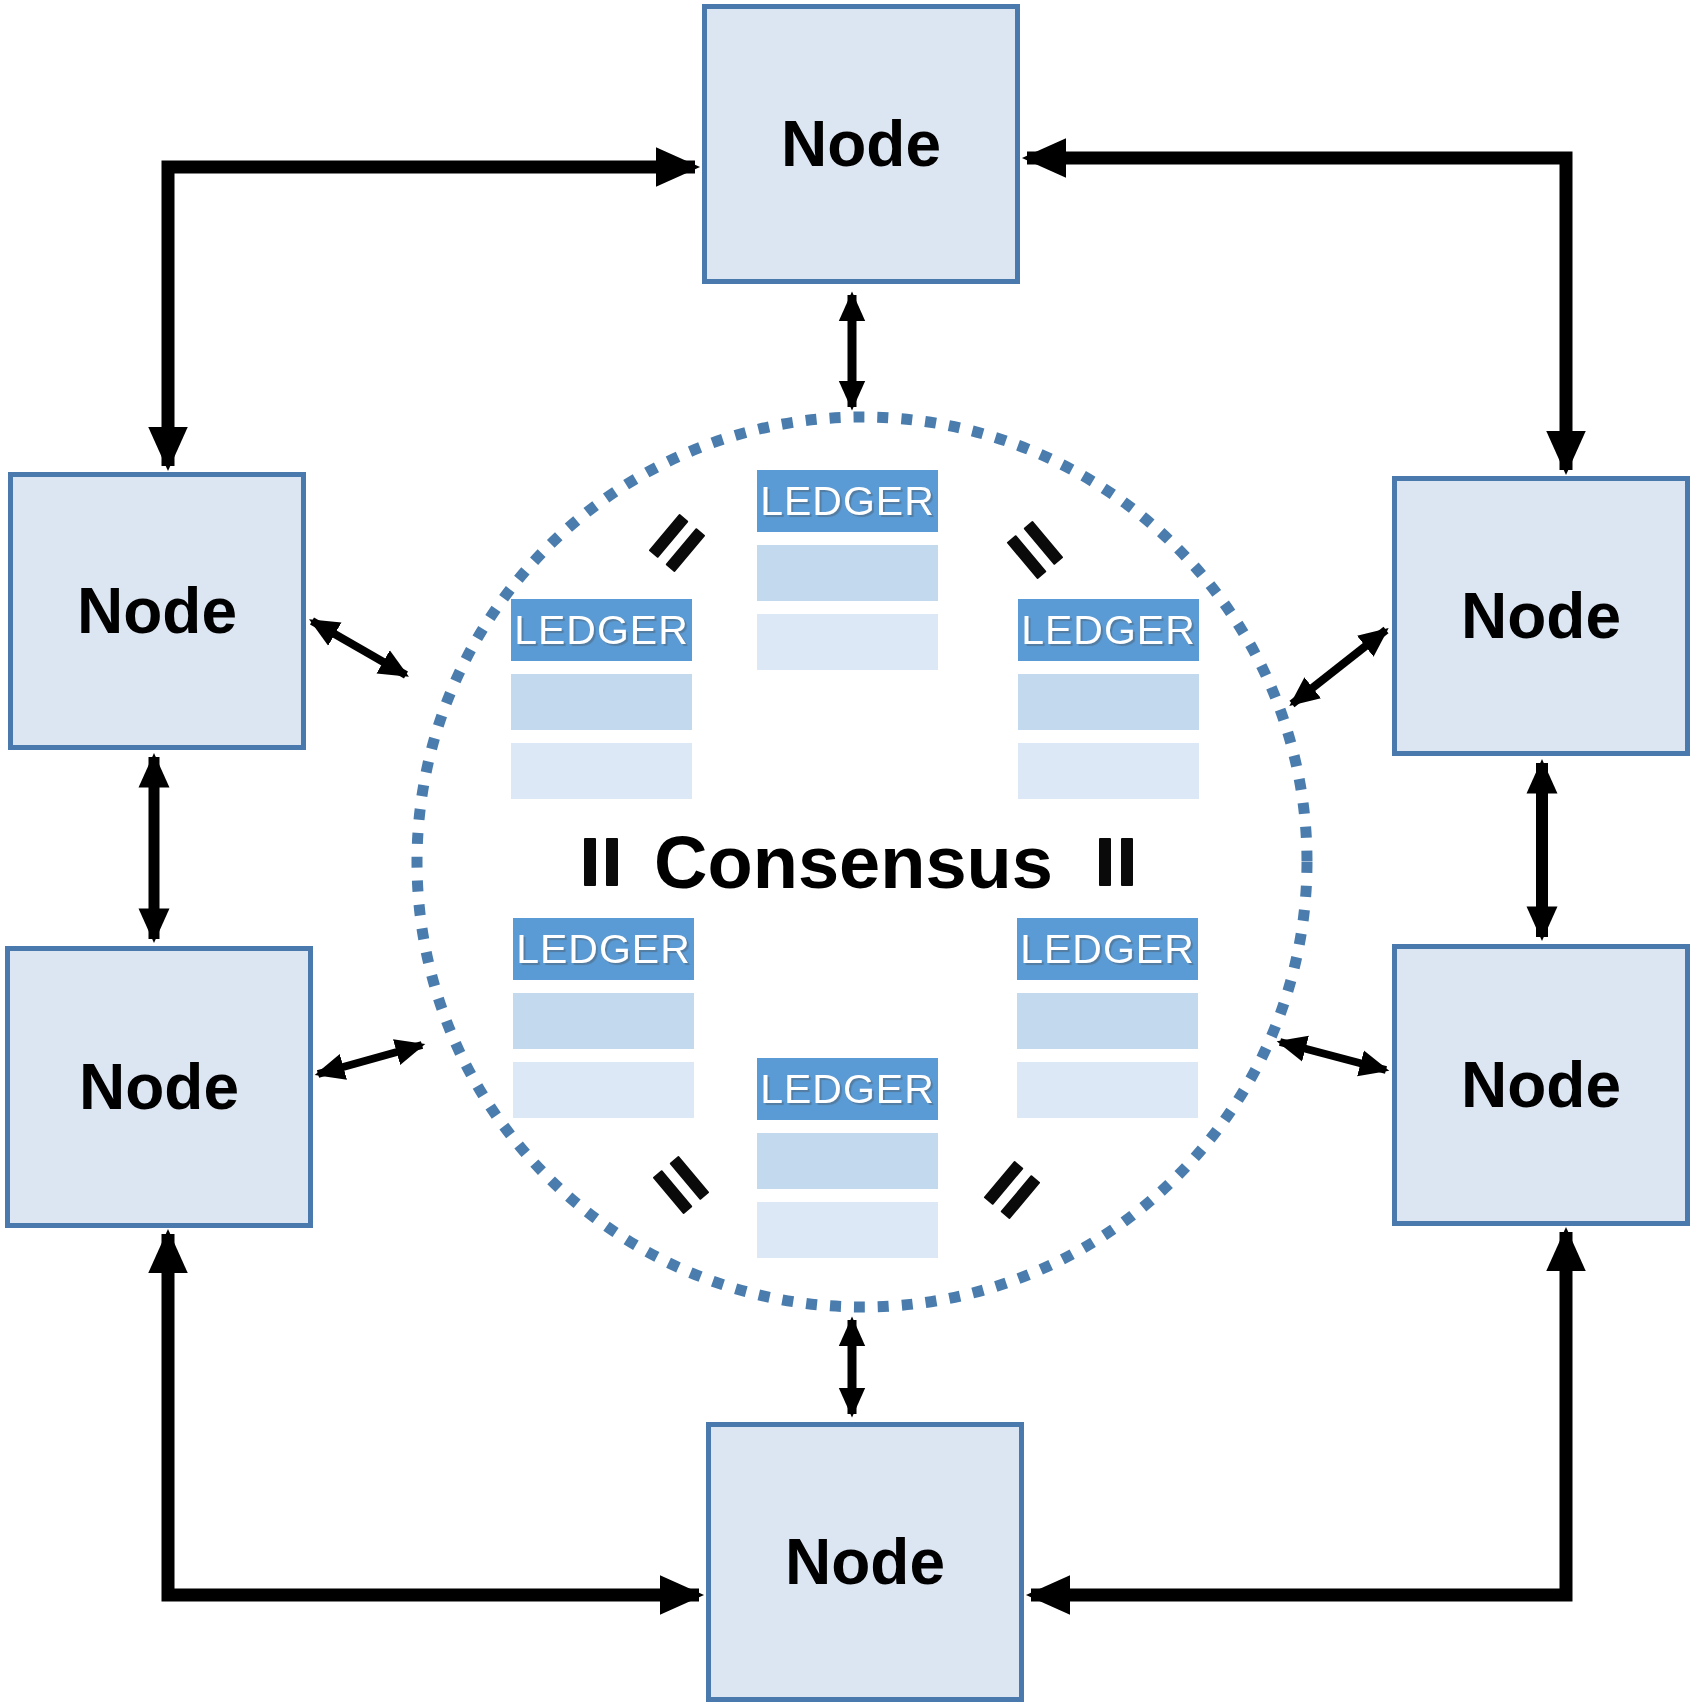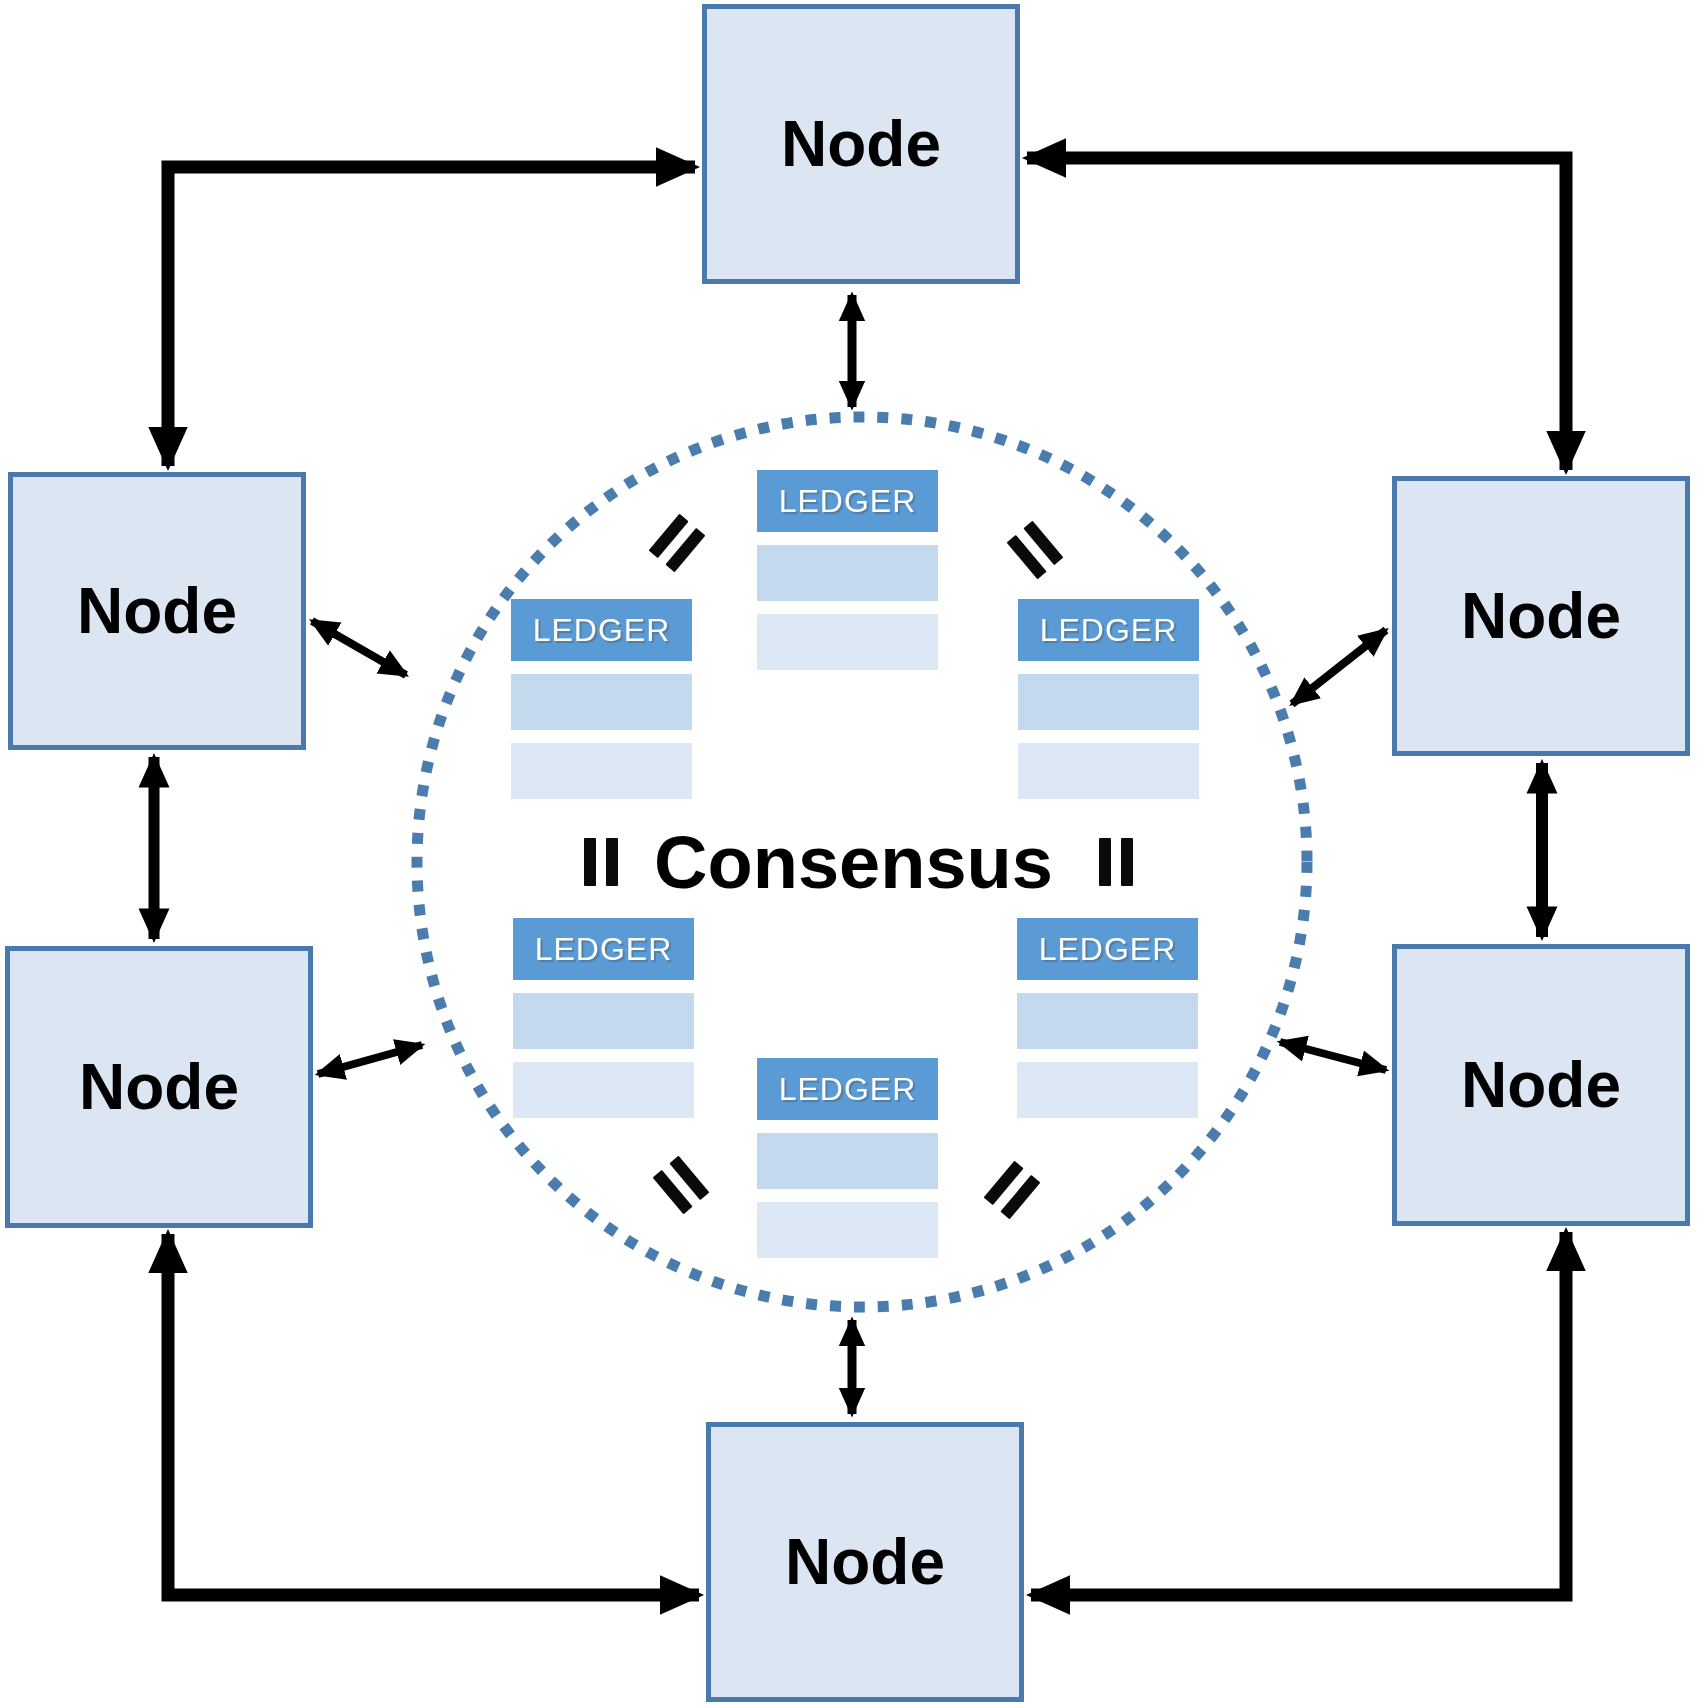--- a/index.html
+++ b/index.html
@@ -17,21 +17,21 @@
     background:var(--node-fill); border:5px solid var(--node-border);
     display:flex; align-items:center; justify-content:center;
   }
   .node-label{
     font-size:64px; font-weight:700; color:var(--node-text); letter-spacing:0px;
   }
   .ledger{ position:absolute; width:181px; }
   .ledger-header{
     box-sizing:border-box; width:181px; height:62px; background:var(--ledger-header);
     display:flex; align-items:center; justify-content:center;
-    color:var(--ledger-text); font-size:32px; font-weight:400; letter-spacing:1px;
+    color:var(--ledger-text); font-size:41px; font-weight:400; letter-spacing:1px;
     text-shadow:2px 2px 1px rgba(70,70,70,0.35);
   }
   .ledger-row{ width:181px; height:56px; margin-top:13px; }
   .row-med{ background:var(--row-med); }
   .row-light{ background:var(--row-light); }
   .consensus{
     position:absolute; left:656px; top:820px; width:395px; height:84px;
     display:flex; align-items:center; justify-content:center;
     font-size:74px; font-weight:700; color:#000000; white-space:nowrap;
   }

